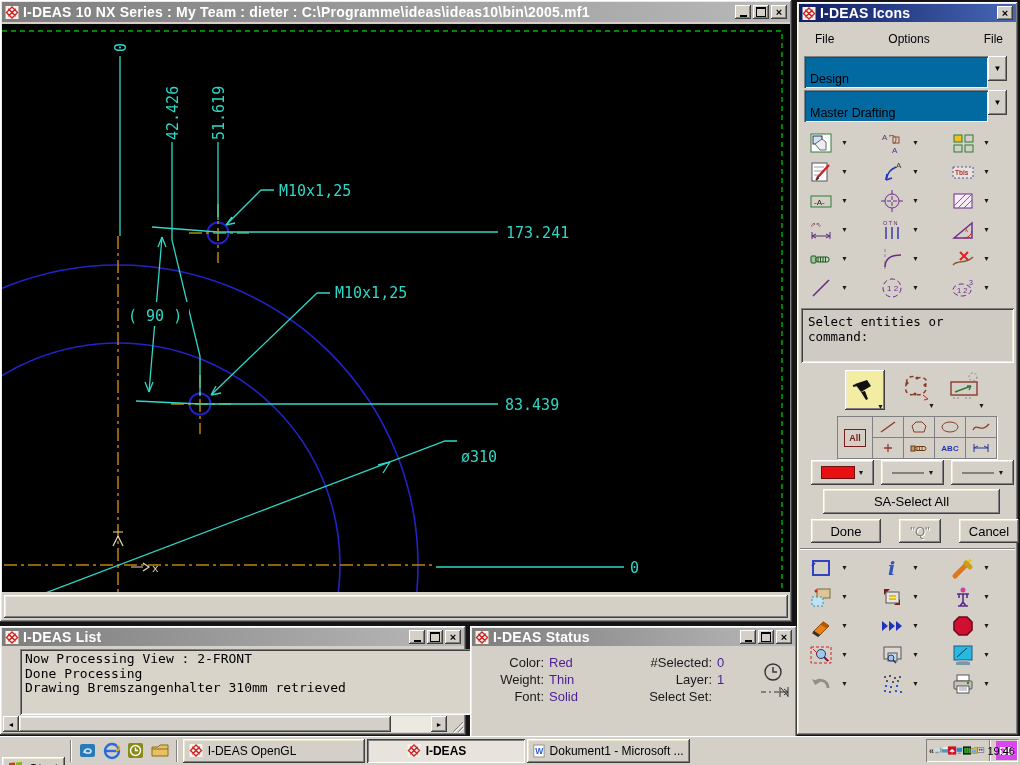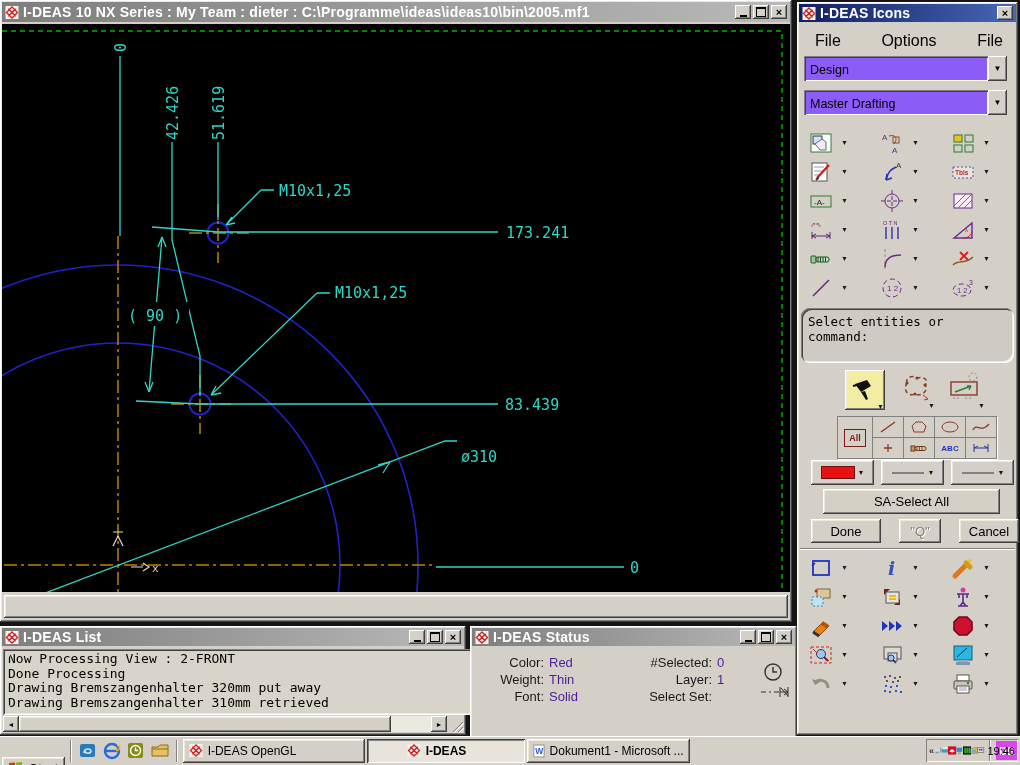--- a/index.html
+++ b/index.html
@@ -17,35 +17,35 @@
   .sysbtns{display:flex;gap:2px;}
   .sysb{width:16px;height:14px;background:#d4d0c8;box-shadow:inset -1px -1px 0 #404040,inset 1px 1px 0 #fff,inset -2px -2px 0 #808080;
     display:flex;align-items:center;justify-content:center;font-size:9px;font-weight:bold;color:#000;line-height:1;}
   .minb::after{content:"";width:7px;height:2px;background:#000;margin-top:7px;}
   .maxb::after{content:"";width:8px;height:7px;border:1px solid #000;border-top:2px solid #000;}
   .clsb{font-size:11px;}
   .logo16{width:14px;height:13px;flex:0 0 auto;}
   
   .cadtxt{font-family:"DejaVu Sans Mono",monospace;font-size:15px;fill:#2fd7c7;}
   
-  .menuitem{font-size:16px;color:#000;padding:2px 4px;}
+  .menuitem{font-size:12px;color:#000;padding:2px 4px;}
   .combo{height:25px;display:flex;}
-  .combo .field{flex:1;background:#8b5cf6;box-shadow:inset 1px 1px 0 #808080,inset 2px 2px 0 #404040,inset -1px -1px 0 #fff;
-    font-size:12.5px;padding:7px 6px;color:#000;}
+  .combo .field{flex:1;background:#0369a1;box-shadow:inset 1px 1px 0 #808080,inset 2px 2px 0 #404040,inset -1px -1px 0 #fff;
+    font-size:12.5px;padding:16px 6px;color:#000;}
   .combo .arrow{width:19px;background:#d4d0c8;box-shadow:inset -1px -1px 0 #404040,inset 1px 1px 0 #fff,inset -2px -2px 0 #808080;
     display:flex;align-items:center;justify-content:center;font-size:8px;color:#000;}
   .icgrid{display:grid;grid-template-columns:repeat(3,71px);grid-auto-rows:29px;}
   .iccell{display:flex;align-items:center;gap:8px;padding-left:8px;}
   .dd{font-size:7px;color:#1a1a1a;}
   .pbtn{display:flex;align-items:center;justify-content:center;font-size:13px;color:#000;
     background:#d4d0c8;box-shadow:inset -1px -1px 0 #404040,inset 1px 1px 0 #fff,inset -2px -2px 0 #808080,inset 2px 2px 0 #ece9d8;}
   .fgrid{display:grid;grid-template-columns:34px repeat(4,30px);grid-template-rows:20px 20px;background:#808080;gap:1px;
     border:1px solid #808080;box-shadow:1px 1px 0 #fff;}
   .fcell{background:#d4d0c8;display:flex;align-items:center;justify-content:center;}
-  .mono{font-family:"DejaVu Sans Mono",monospace;border-radius:9px;}
+  .mono{font-family:"DejaVu Sans Mono",monospace;}
   
   .tbar-btn{height:24px;display:flex;align-items:center;gap:5px;padding:0 6px;font-size:12px;color:#000;
     background:#d4d0c8;box-shadow:inset -1px -1px 0 #404040,inset 1px 1px 0 #fff,inset -2px -2px 0 #808080,inset 2px 2px 0 #ece9d8;white-space:nowrap;overflow:hidden;}
   .tbar-btn.active{font-weight:bold;background:#e8e4dc;box-shadow:inset 1px 1px 0 #404040,inset -1px -1px 0 #fff,inset 2px 2px 0 #808080;}
   .tsep{width:2px;height:22px;margin:0 3px;box-shadow:inset 1px 0 0 #808080,inset -1px 0 0 #fff;}
   .qlic{width:22px;height:22px;display:flex;align-items:center;justify-content:center;}
   .scrl{background:#ece9e0;display:flex;align-items:center;justify-content:center;}
   .sbtn{background:#d4d0c8;box-shadow:inset -1px -1px 0 #404040,inset 1px 1px 0 #fff,inset -2px -2px 0 #808080;
     display:flex;align-items:center;justify-content:center;font-size:7px;color:#000;}
   .statlbl{font-size:13px;color:#1a1a1a;text-align:right;}
@@ -557,25 +557,24 @@
         <rect width="14" height="14" fill="#f4f0ec"></rect>
         <path d="M7 1 L13 7 L7 13 L1 7 Z M3 3 L11 11 M11 3 L3 11" stroke="#d02020" stroke-width="1.4" fill="none"></path>
       </svg>
     <span class="ttl">I-DEAS List</span>
     <span class="sysbtns">
       <span class="sysb minb"></span>
       <span class="sysb maxb"></span>
       <span class="sysb clsb">×</span>
     </span>
   </div>
-  <div class="abs sunk" style="left:3px;top:23px;width:532px;height:66px;background:#d8d4ca;padding:3px 5px;">
+  <div class="abs sunk" style="left:20px;top:23px;width:532px;height:66px;background:#d8d4ca;padding:3px 5px;">
     <div class="mono" style="font-size:13px;line-height:14.5px;color:#000;width:438px;overflow:hidden;">
       <div>Now Processing View : 2-FRONT</div>
       <div>Done Processing</div>
-      <div>Drawing Bremszangenhalter 320mm put away</div>
       <div>Drawing Bremszangenhalter 310mm retrieved</div>
     </div>
 
     <div class="abs scrl" style="right:2px;top:2px;width:16px;height:62px;flex-direction:column;justify-content:flex-start;">
       <span class="sbtn" style="width:16px;height:15px;">▲</span>
       <span class="out" style="width:16px;height:16px;"></span>
       <span class="sbtn" style="width:16px;height:15px;margin-top:auto;">▼</span>
     </div>
   </div>
 

